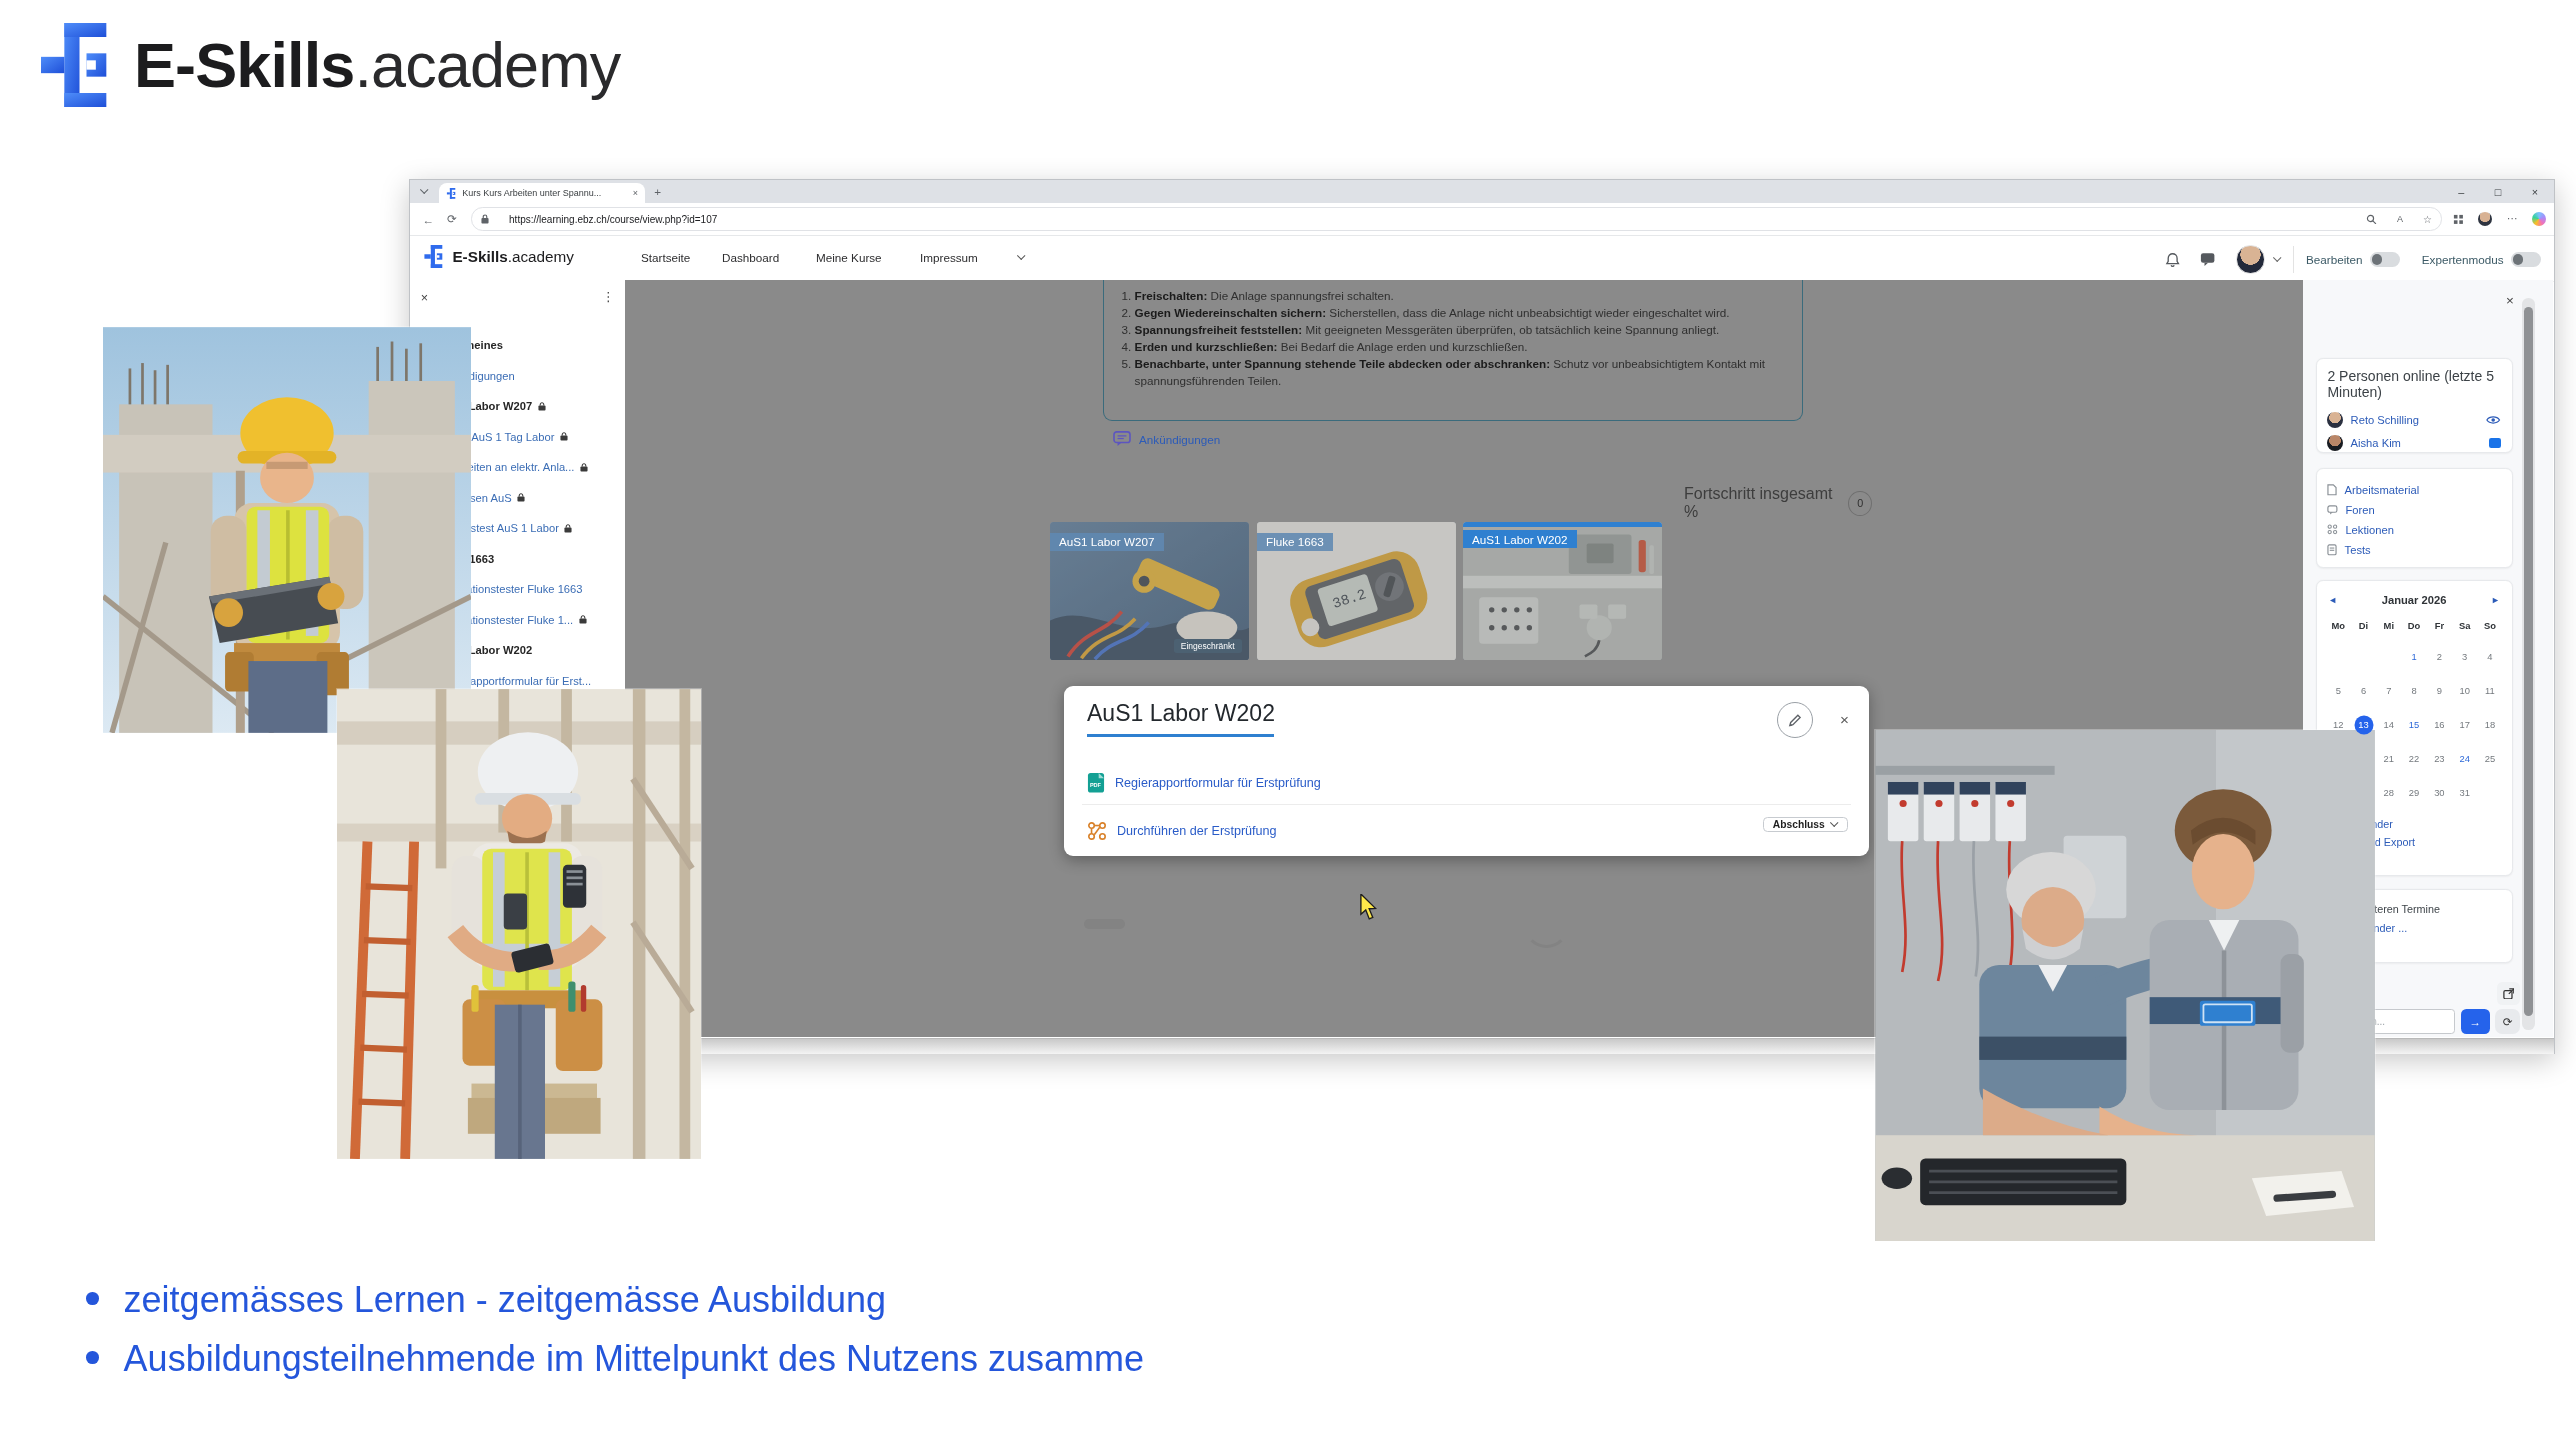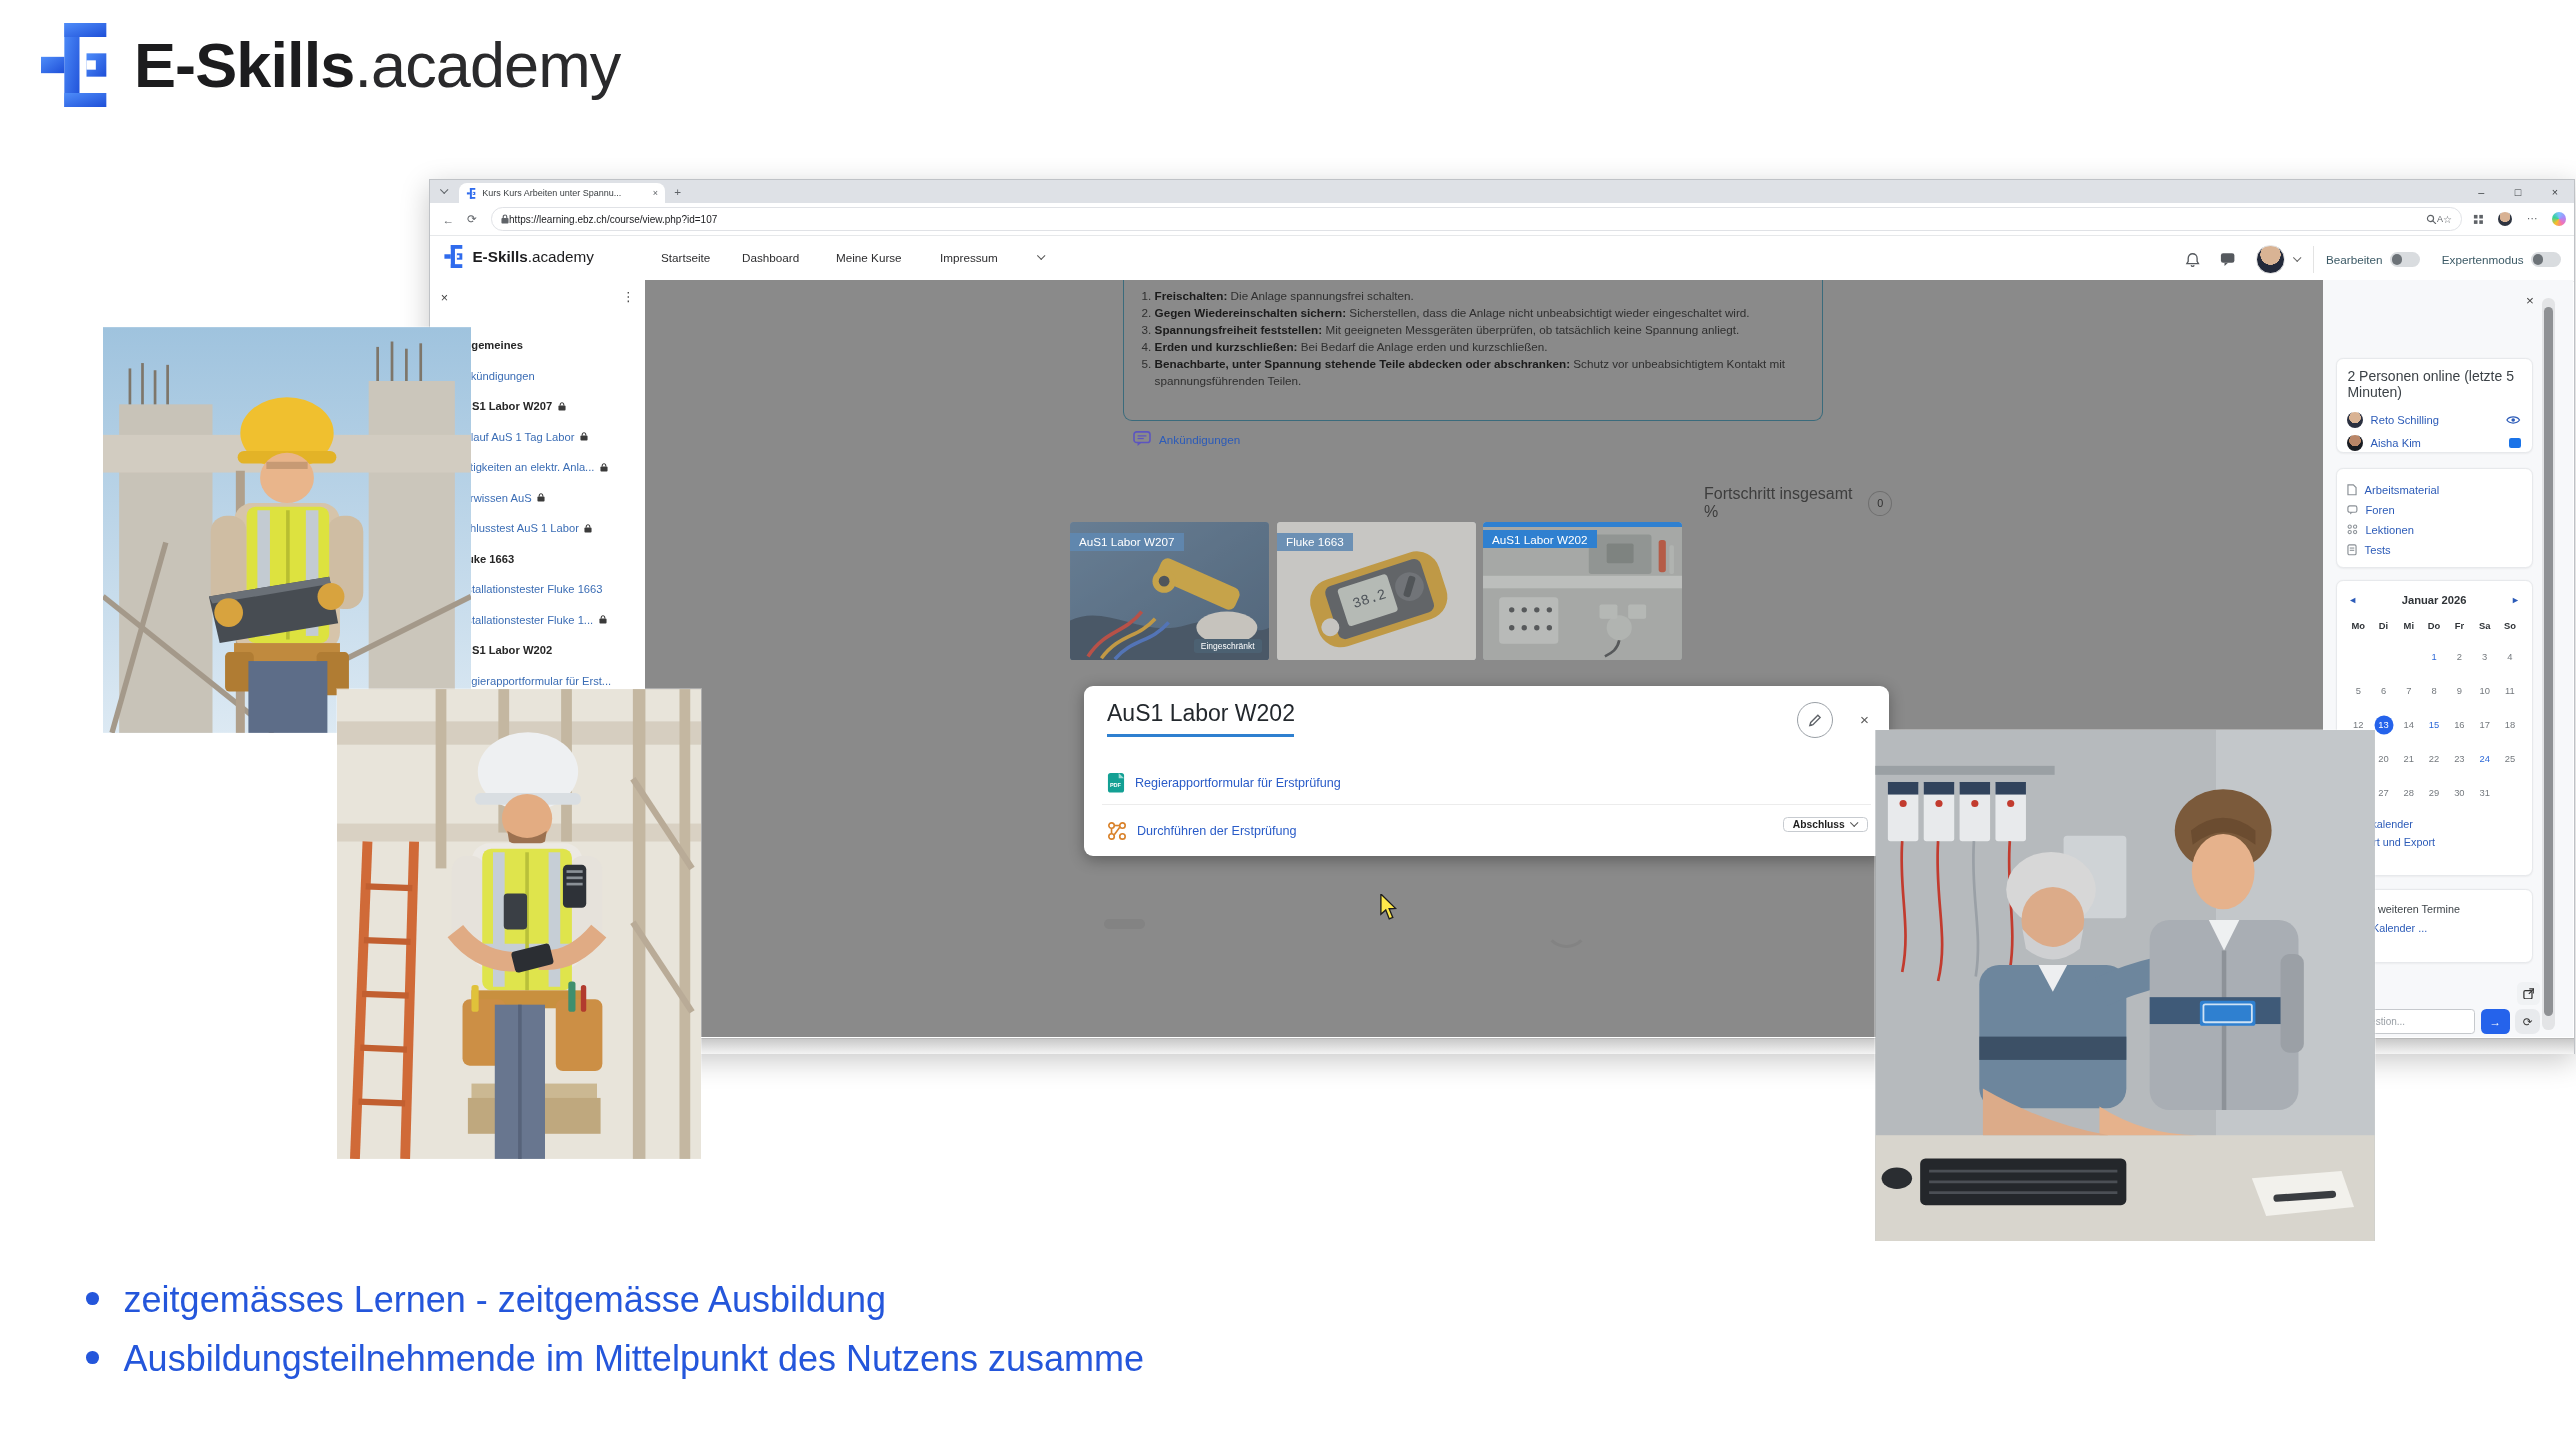--- a/index.html
+++ b/index.html
@@ -10,36 +10,36 @@
   #brand{left:41px;top:23px;display:flex;align-items:center;gap:23px;}
   #brand .bname{font-size:63px;letter-spacing:-0.9px;color:#1c1c1e;}
   #brand .bb{font-weight:bold;}
   #brand .bl{font-weight:300;color:#2a2a2c;}
 
   
   .bullet{left:86px;display:flex;align-items:flex-start;gap:25px;color:#2456db;font-size:36px;line-height:43px;}
   .bullet .dot{width:12.6px;height:12.6px;border-radius:50%;background:#2456db;margin-top:14.4px;flex:0 0 auto;}
 
   
-  #browser{left:429px;top:179px;width:2144px;height:873px;background:#fff;border:0.9px solid #bfc2c6;
+  #browser{left:409px;top:179px;width:2144px;height:873px;background:#fff;border:0.9px solid #bfc2c6;
            box-shadow:0 7.2px 27px rgba(0,0,0,.22);}
   #tabstrip{left:0;top:0;width:100%;height:23px;background:#dee1e6;display:flex;align-items:center;}
   .tsbtn{width:18px;height:16px;margin-left:5.4px;display:flex;align-items:center;justify-content:center;color:#5f6368;}
   .chev{display:inline-block;width:5.4px;height:5.4px;border-right:1.4px solid currentColor;border-bottom:1.4px solid currentColor;transform:rotate(45deg) translate(-0.9px,-0.9px);}
   #tab{height:20px;margin-left:5.4px;margin-top:3.6px;width:192px;background:#fff;border-radius:8px 8px 0 0;
        display:flex;align-items:center;padding:0 7.2px;gap:5.4px;}
   #tab .ttl{font-size:9px;color:#3c4043;white-space:nowrap;overflow:hidden;flex:1;}
   #tab .tx{font-size:9px;color:#5f6368;}
   #newtab{font-size:11.7px;color:#5f6368;margin-left:9px;}
   #wctrl{margin-left:auto;display:flex;align-items:center;gap:30.5px;margin-right:16px;color:#3c4043;font-size:10.8px;}
 
   #addrbar{left:0;top:23px;width:100%;height:32px;background:#fff;border-bottom:0.9px solid #e6e8ea;display:flex;align-items:center;}
   #addrbar .nav{color:#5f6368;font-size:11.7px;margin-left:12.6px;}
   #urlfield{margin-left:14.4px;height:21.5px;flex:0 0 auto;width:1951px;border:0.9px solid #e0e2e6;border-radius:11.7px;
-            display:flex;align-items:center;padding:0 9px;gap:0;background:#fff;}
+            display:flex;align-items:center;padding:0 9px;gap:20px;background:#fff;}
   #urlfield .url{font-size:10px;color:#202124;flex:1;}
   .abicon{color:#5f6368;display:flex;align-items:center;}
   #addrright{display:flex;align-items:center;gap:14.4px;margin-left:10.8px;color:#5f6368;}
   #copilot{width:14.4px;height:14.4px;border-radius:50%;background:conic-gradient(#7cc1ff,#a78bfa,#f472b6,#fbbf24,#34d399,#7cc1ff);}
   #profile-mini{width:14.4px;height:14.4px;border-radius:50%;background:radial-gradient(circle at 50% 35%,#d8b294 0 45%,#2e3440 46% 100%);}
 
   
   #lmshead{left:0;top:56px;width:100%;height:45px;background:#fff;border-bottom:0.9px solid #ededed;}
   #lmslogo{left:14.4px;top:65px;display:flex;align-items:center;gap:8px;}
   #lmslogo .t{font-size:15.3px;color:#1d1d1f;}

